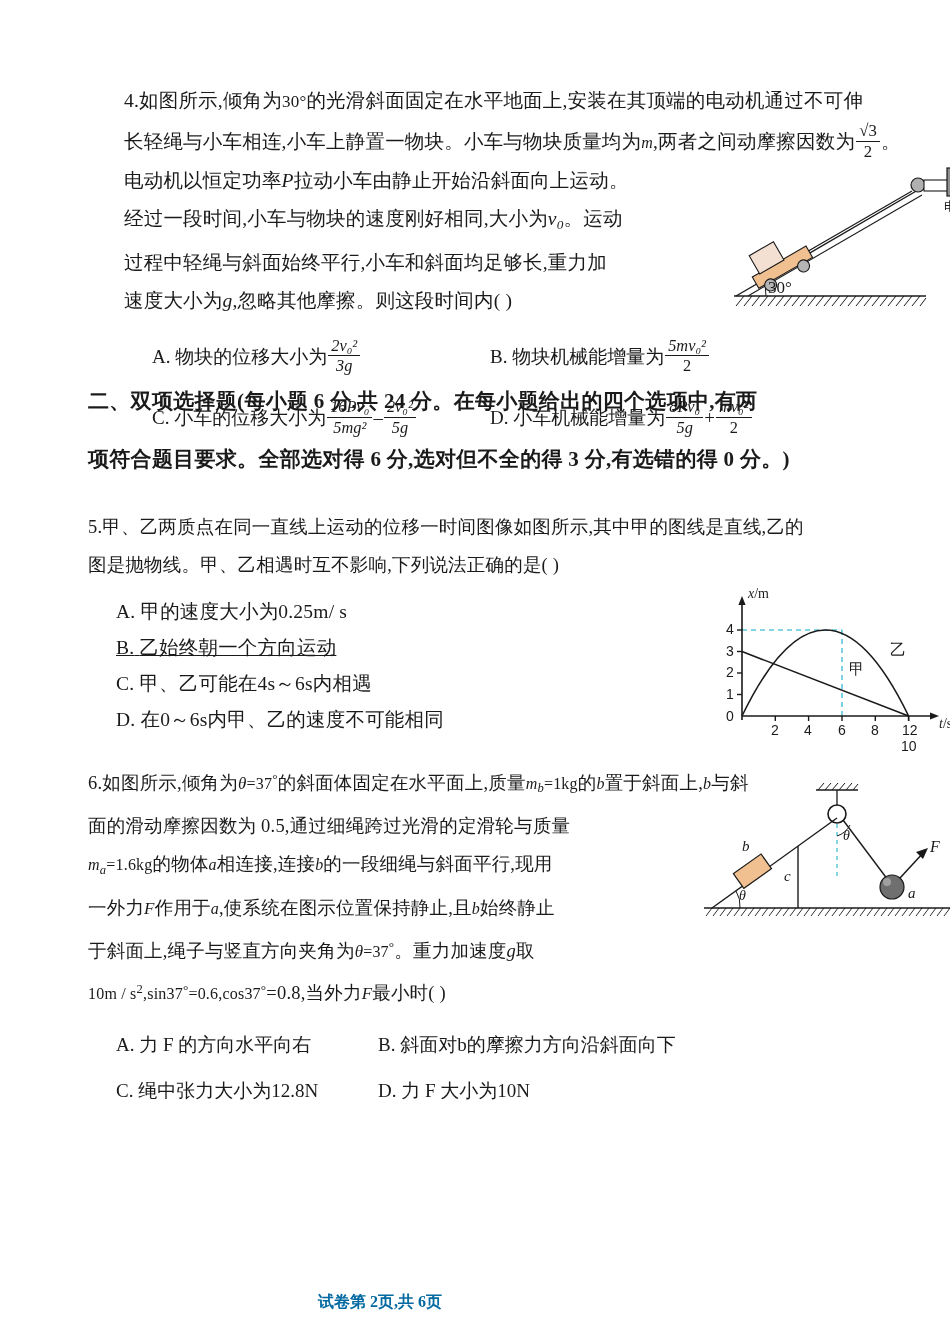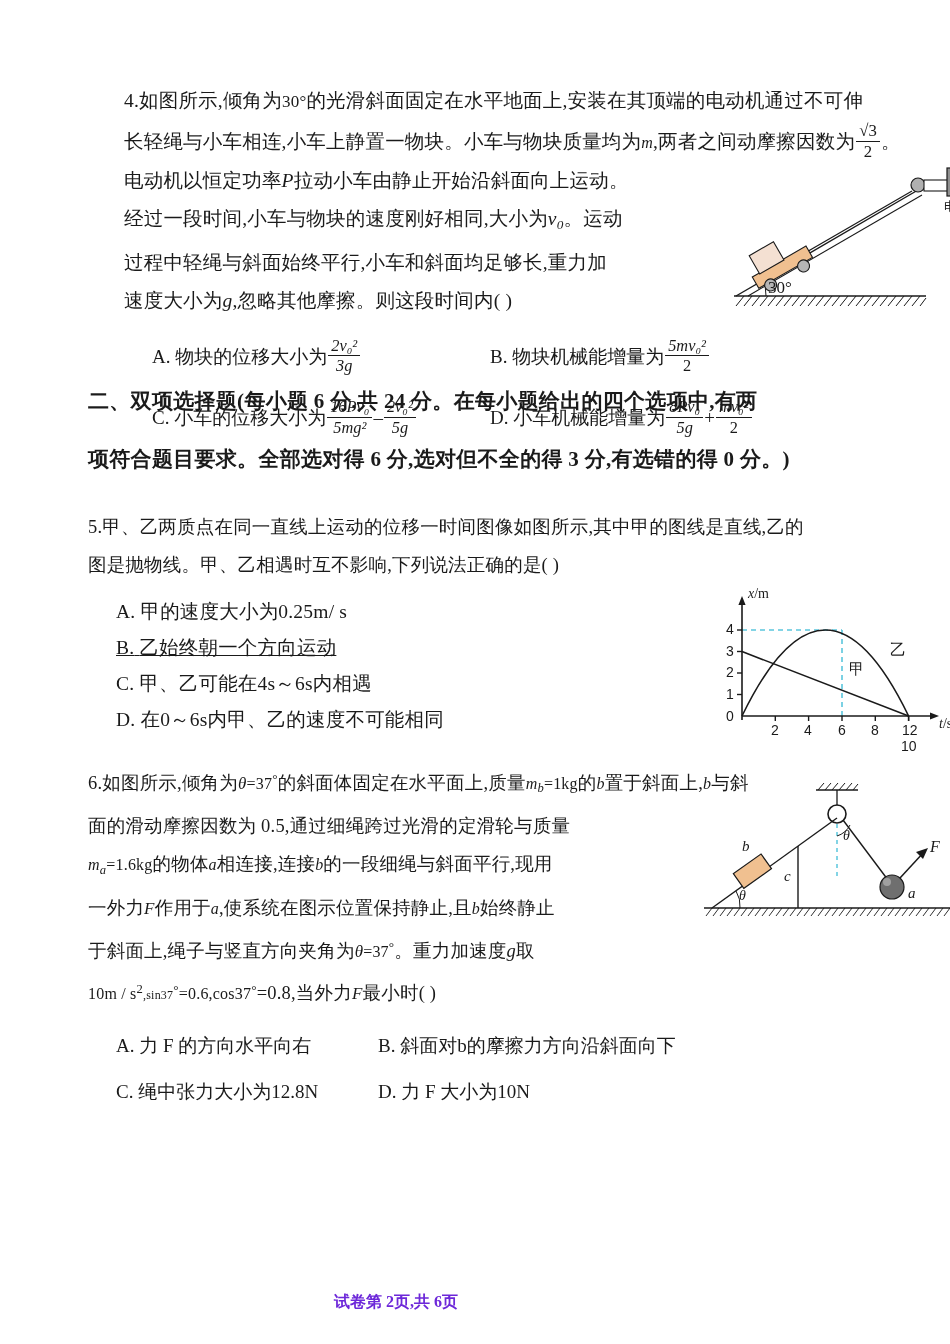--- a/index.html
+++ b/index.html
@@ -102,22 +102,21 @@
   }
 
   .footer {
     position: absolute;
     left: 0;
     top: 1292px;
     width: 760px;
     text-align: center;
     font-size: 16px;
     font-weight: bold;
-    color: #6d28d9;
-    margin-left: 16px;
+    color: #0369a1;
   }
 </style>
 </head>
 <body>
 
 <div class="page">
   <div class="content">
 
     <div class="qblock" style="height:250px;margin-left:36px;">
 
@@ -314,21 +313,21 @@
 
       <div class="qline" style="font-size:18.5px;">
         <span>一外力</span><span class="it" style="font-size:17px;">F</span><span>作用于</span><span class="it" style="font-size:16px;">a</span><span>,使系统在图示位置保持静止,且</span><span class="it" style="font-size:16px;">b</span><span>始终静止</span>
       </div>
 
       <div class="qline" style="font-size:18.5px;">
         <span>于斜面上,绳子与竖直方向夹角为</span><span class="it" style="font-size:17px;">θ</span><span style="font-size:16px;">=37</span><span class="deg">°</span><span>。重力加速度</span><span class="it">g</span><span>取</span>
       </div>
 
       <div class="qline" style="font-size:18.5px;">
-        <span style="font-size:16px;">10m / s</span><span class="sup">2</span><span style="font-size:12px;">,sin37</span><span class="deg">°</span><span style="font-size:16px;">=0.6,cos37</span><span class="deg">°</span><span>=0.8,当外力</span><span class="it" style="font-size:17px;">F</span><span>最小时(    )</span>
+        <span style="font-size:16px;">10m / s</span><span class="sup">2</span><span style="font-size:16px;">,sin37</span><span class="deg">°</span><span style="font-size:16px;">=0.6,cos37</span><span class="deg">°</span><span>=0.8,当外力</span><span class="it" style="font-size:17px;">F</span><span>最小时(    )</span>
       </div>
 
       <div class="fig3" style="top:20px;">
         <svg width="268" height="160" viewBox="0 0 268 160">
 
           <line x1="120" y1="10" x2="162" y2="10" stroke="#1a1a1a" stroke-width="1.4"></line>
           <g stroke="#1a1a1a" stroke-width="1">
             <line x1="122" y1="10" x2="128" y2="3"></line>
               <line x1="129" y1="10" x2="135" y2="3"></line>
             <line x1="136" y1="10" x2="142" y2="3"></line>

